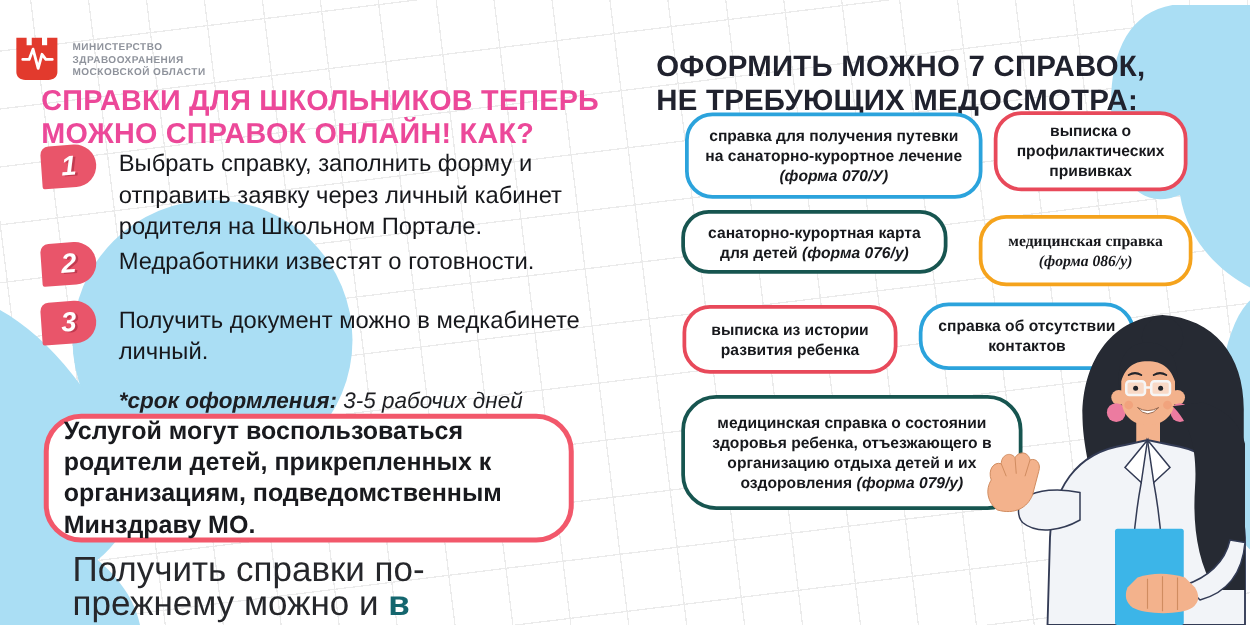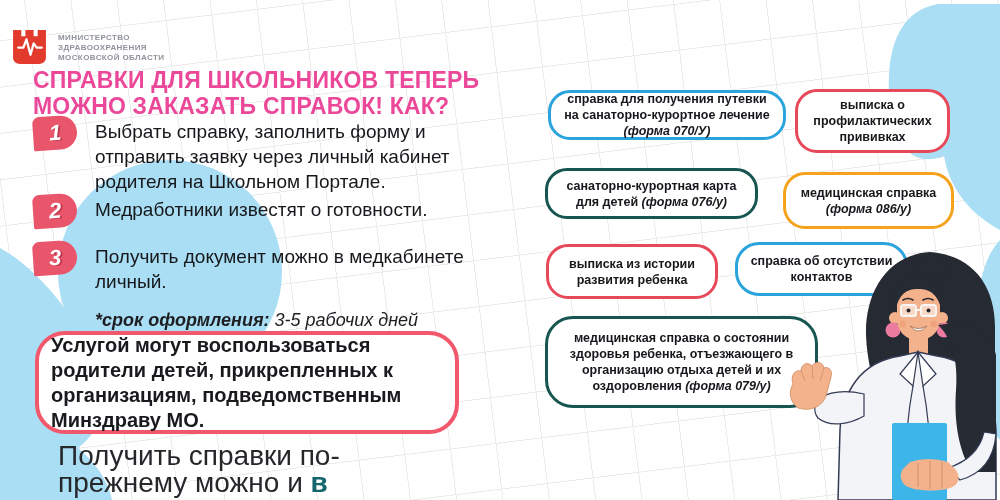--- a/index.html
+++ b/index.html
@@ -44,22 +44,22 @@
   .footer-line .accent{color:#14666e;font-weight:800;}
   .footer-line .dot{font-weight:800;}
   .pill{position:absolute;z-index:3;box-sizing:border-box;background:#fff;
     border-radius:22px;border:3.5px solid #999;display:flex;align-items:center;
     justify-content:center;text-align:center;padding:5px 12px;
     font-size:12.5px;line-height:16px;font-weight:800;color:#17181c;}
   .pill .frm{font-style:italic;font-weight:800;}
   .pill-blue{border-color:#2ba3dc;}
   .pill-red{border-color:#e8495a;}
   .pill-teal{border-color:#175550;}
-  .pill-orange{border-color:#f5a31c;}
-  .pill-a{left:548px;top:90px;width:238px;height:50px;}
+  .pill-orange{border-color:#f5a31c;font-family:Liberation Serif, serif;}
+  .pill-a{left:548px;top:90px;width:238px;height:69px;}
   .pill-b{left:795px;top:89px;width:155px;height:64px;}
   .pill-c{left:545px;top:168px;width:213px;height:51px;}
   .pill-d{left:783px;top:172px;width:171px;height:57px;}
   .pill-e{left:546px;top:244px;width:172px;height:55px;}
   .pill-f{left:735px;top:242px;width:173px;height:54px;border-radius:24px;}
   .pill-g{left:545px;top:316px;width:273px;height:92px;border-radius:28px;}
   svg.doctor{position:absolute;left:770px;top:215px;z-index:5;}
 </style>
 </head>
 <body>
@@ -81,21 +81,21 @@
     </svg>
     <div class="logo-text">
       <div>МИНИСТЕРСТВО</div>
       <div>ЗДРАВООХРАНЕНИЯ</div>
       <div>МОСКОВСКОЙ ОБЛАСТИ</div>
     </div>
   </header>
 
   <h1 class="title-left">
     <div>СПРАВКИ ДЛЯ ШКОЛЬНИКОВ ТЕПЕРЬ</div>
-    <div>МОЖНО ЗАКАЗАТЬ СПРАВОК! КАК?</div>
+    <div>МОЖНО СПРАВОК ОНЛАЙН! КАК?</div>
   </h1>
 
   <div class="step step-1">
     <div class="badge">1</div>
     <div class="step-text">Выбрать справку, заполнить форму и отправить заявку через личный кабинет родителя на Школьном Портале.</div>
   </div>
   <div class="step step-2">
     <div class="badge">2</div>
     <div class="step-text">Медработники известят о готовности.</div>
   </div>
@@ -105,20 +105,24 @@
   </div>
 
   <p class="note"><span class="lbl">*срок оформления:</span><span> 3-5 рабочих дней</span></p>
 
   <div class="highlight-box">
     <p>Услугой могут воспользоваться родители детей, прикрепленных к организациям, подведомственным Минздраву МО.</p>
   </div>
 
   <p class="footer-line"><span>Получить справки по-прежнему можно и </span><span class="accent">в поликлинике</span><span class="dot">.</span></p>
 
+  <h2 class="title-right">
+    <div>ОФОРМИТЬ МОЖНО 7 СПРАВОК,</div>
+    <div>НЕ ТРЕБУЮЩИХ МЕДОСМОТРА:</div>
+  </h2>
 
   <div class="pill pill-a pill-blue">
       <div><span>справка для получения путевки на санаторно-курортное лечение </span><span class="frm">(форма 070/У)</span></div>
     </div>
   <div class="pill pill-b pill-red">
       <div><span>выписка о профилактических прививках</span><span class="frm"></span></div>
     </div>
   <div class="pill pill-c pill-teal">
       <div><span>санаторно-курортная карта для детей </span><span class="frm">(форма 076/у)</span></div>
     </div>

